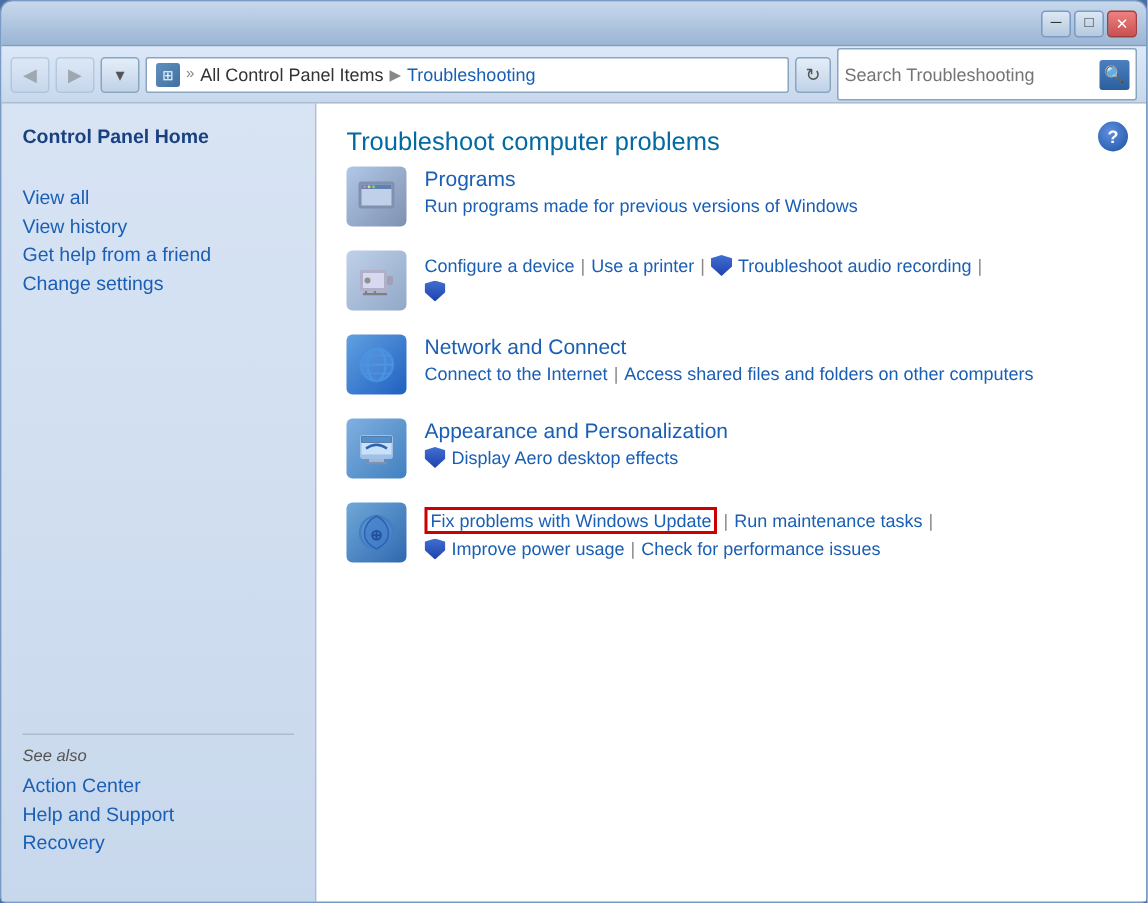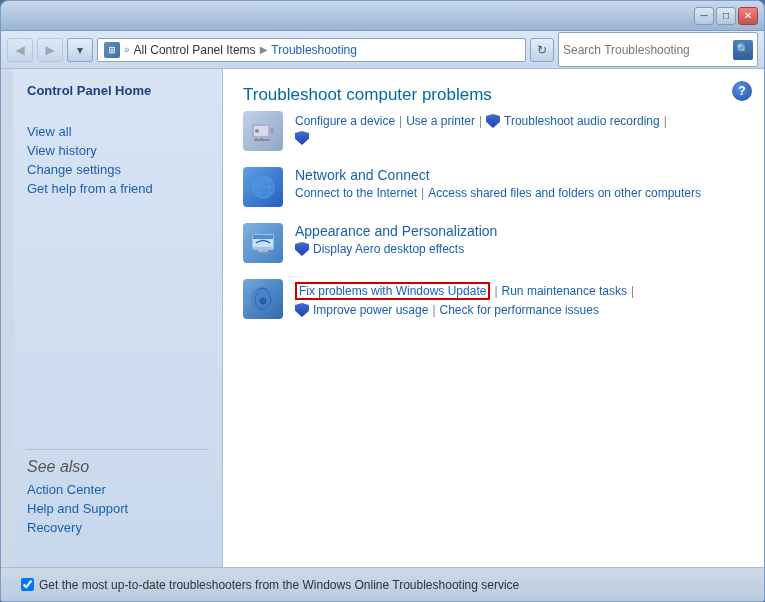--- a/index.html
+++ b/index.html
@@ -164,21 +164,20 @@
       cursor: pointer;
       color: white;
       font-size: 11px;
     }
 
     
     .main-area {
       display: flex;
       flex: 1;
       overflow: hidden;
-      margin-left: 12px;
     }
 
     
     .sidebar {
       width: 210px;
       background: linear-gradient(to bottom, #d8e4f4, #c8d8ec);
       padding: 14px 0;
       border-right: 1px solid #aabdd4;
       display: flex;
       flex-direction: column;
@@ -205,21 +204,21 @@
       cursor: pointer;
     }
 
     .sidebar-divider {
       height: 1px;
       background: #aabdd4;
       margin: 8px 14px;
     }
 
     .sidebar-see-also {
-      font-size: 16px;
+      font-size: 11px;
       color: #555;
       font-style: italic;
       margin-bottom: 4px;
     }
 
     
     .content {
       flex: 1;
       background: white;
       padding: 16px 20px;
@@ -407,22 +406,22 @@
   <div class="main-area">
 
     <div class="sidebar">
       <div class="sidebar-section">
         <div class="sidebar-title">Control Panel Home</div>
       </div>
 
       <div class="sidebar-section">
         <a class="sidebar-link">View all</a>
         <a class="sidebar-link">View history</a>
+        <a class="sidebar-link">Get help from a friend</a>
         <a class="sidebar-link">Change settings</a>
-        <a class="sidebar-link">Get help from a friend</a>
       </div>
 
       <div style="flex:1"></div>
 
       <div class="sidebar-divider"></div>
 
       <div class="sidebar-section">
         <div class="sidebar-see-also">See also</div>
         <a class="sidebar-link">Action Center</a>
         <a class="sidebar-link">Help and Support</a>
@@ -431,20 +430,38 @@
     </div>
 
     <div class="content">
 
       <div class="help-icon">?</div>
 
       <h2 class="page-title">Troubleshoot computer problems</h2>
 
       <div class="category-list">
 
+        <div class="category-item">
+          <div class="cat-icon cat-icon-programs">
+            <svg width="30" height="30" viewBox="0 0 30 30">
+              <rect x="3" y="5" width="24" height="18" rx="2" fill="#8090b0"></rect>
+              <rect x="5" y="7" width="20" height="14" fill="#c0d0e8"></rect>
+              <rect x="5" y="7" width="20" height="3" fill="#6080b0"></rect>
+              <circle cx="7" cy="8.5" r="1" fill="#f08080"></circle>
+              <circle cx="10" cy="8.5" r="1" fill="#f0d080"></circle>
+              <circle cx="13" cy="8.5" r="1" fill="#80d080"></circle>
+            </svg>
+          </div>
+          <div class="cat-content">
+            <div class="cat-title">Programs</div>
+            <div class="cat-links">
+              <span class="cat-link">Run programs made for previous versions of Windows</span>
+            </div>
+          </div>
+        </div>
 
         <div class="category-item">
           <div class="cat-icon cat-icon-hardware">
             <svg width="30" height="30" viewBox="0 0 30 30">
               <rect x="4" y="8" width="18" height="14" rx="1" fill="#b0b0c8"></rect>
               <rect x="6" y="10" width="14" height="10" fill="#d8d8f0"></rect>
               <rect x="22" y="12" width="4" height="6" rx="1" fill="#a0a0b8"></rect>
               <circle cx="9" cy="15" r="2" fill="#909090"></circle>
               <line x1="8" y1="22" x2="8" y2="24" stroke="#808080" stroke-width="1.5"></line>
               <line x1="14" y1="22" x2="14" y2="24" stroke="#808080" stroke-width="1.5"></line>
@@ -530,20 +547,14 @@
               <span class="cat-sep">|</span>
               <a class="cat-link">Check for performance issues</a>
             </div>
           </div>
         </div>
 
       </div>
     </div>
   </div>
 
-  <div class="bottom-bar">
-    <div class="checkbox-area">
-      <input type="checkbox" checked="" style="">
-      <label>Get the most up-to-date troubleshooters from the Windows Online Troubleshooting service</label>
-    </div>
-  </div>
 
 </div>
 
 </body></html>

